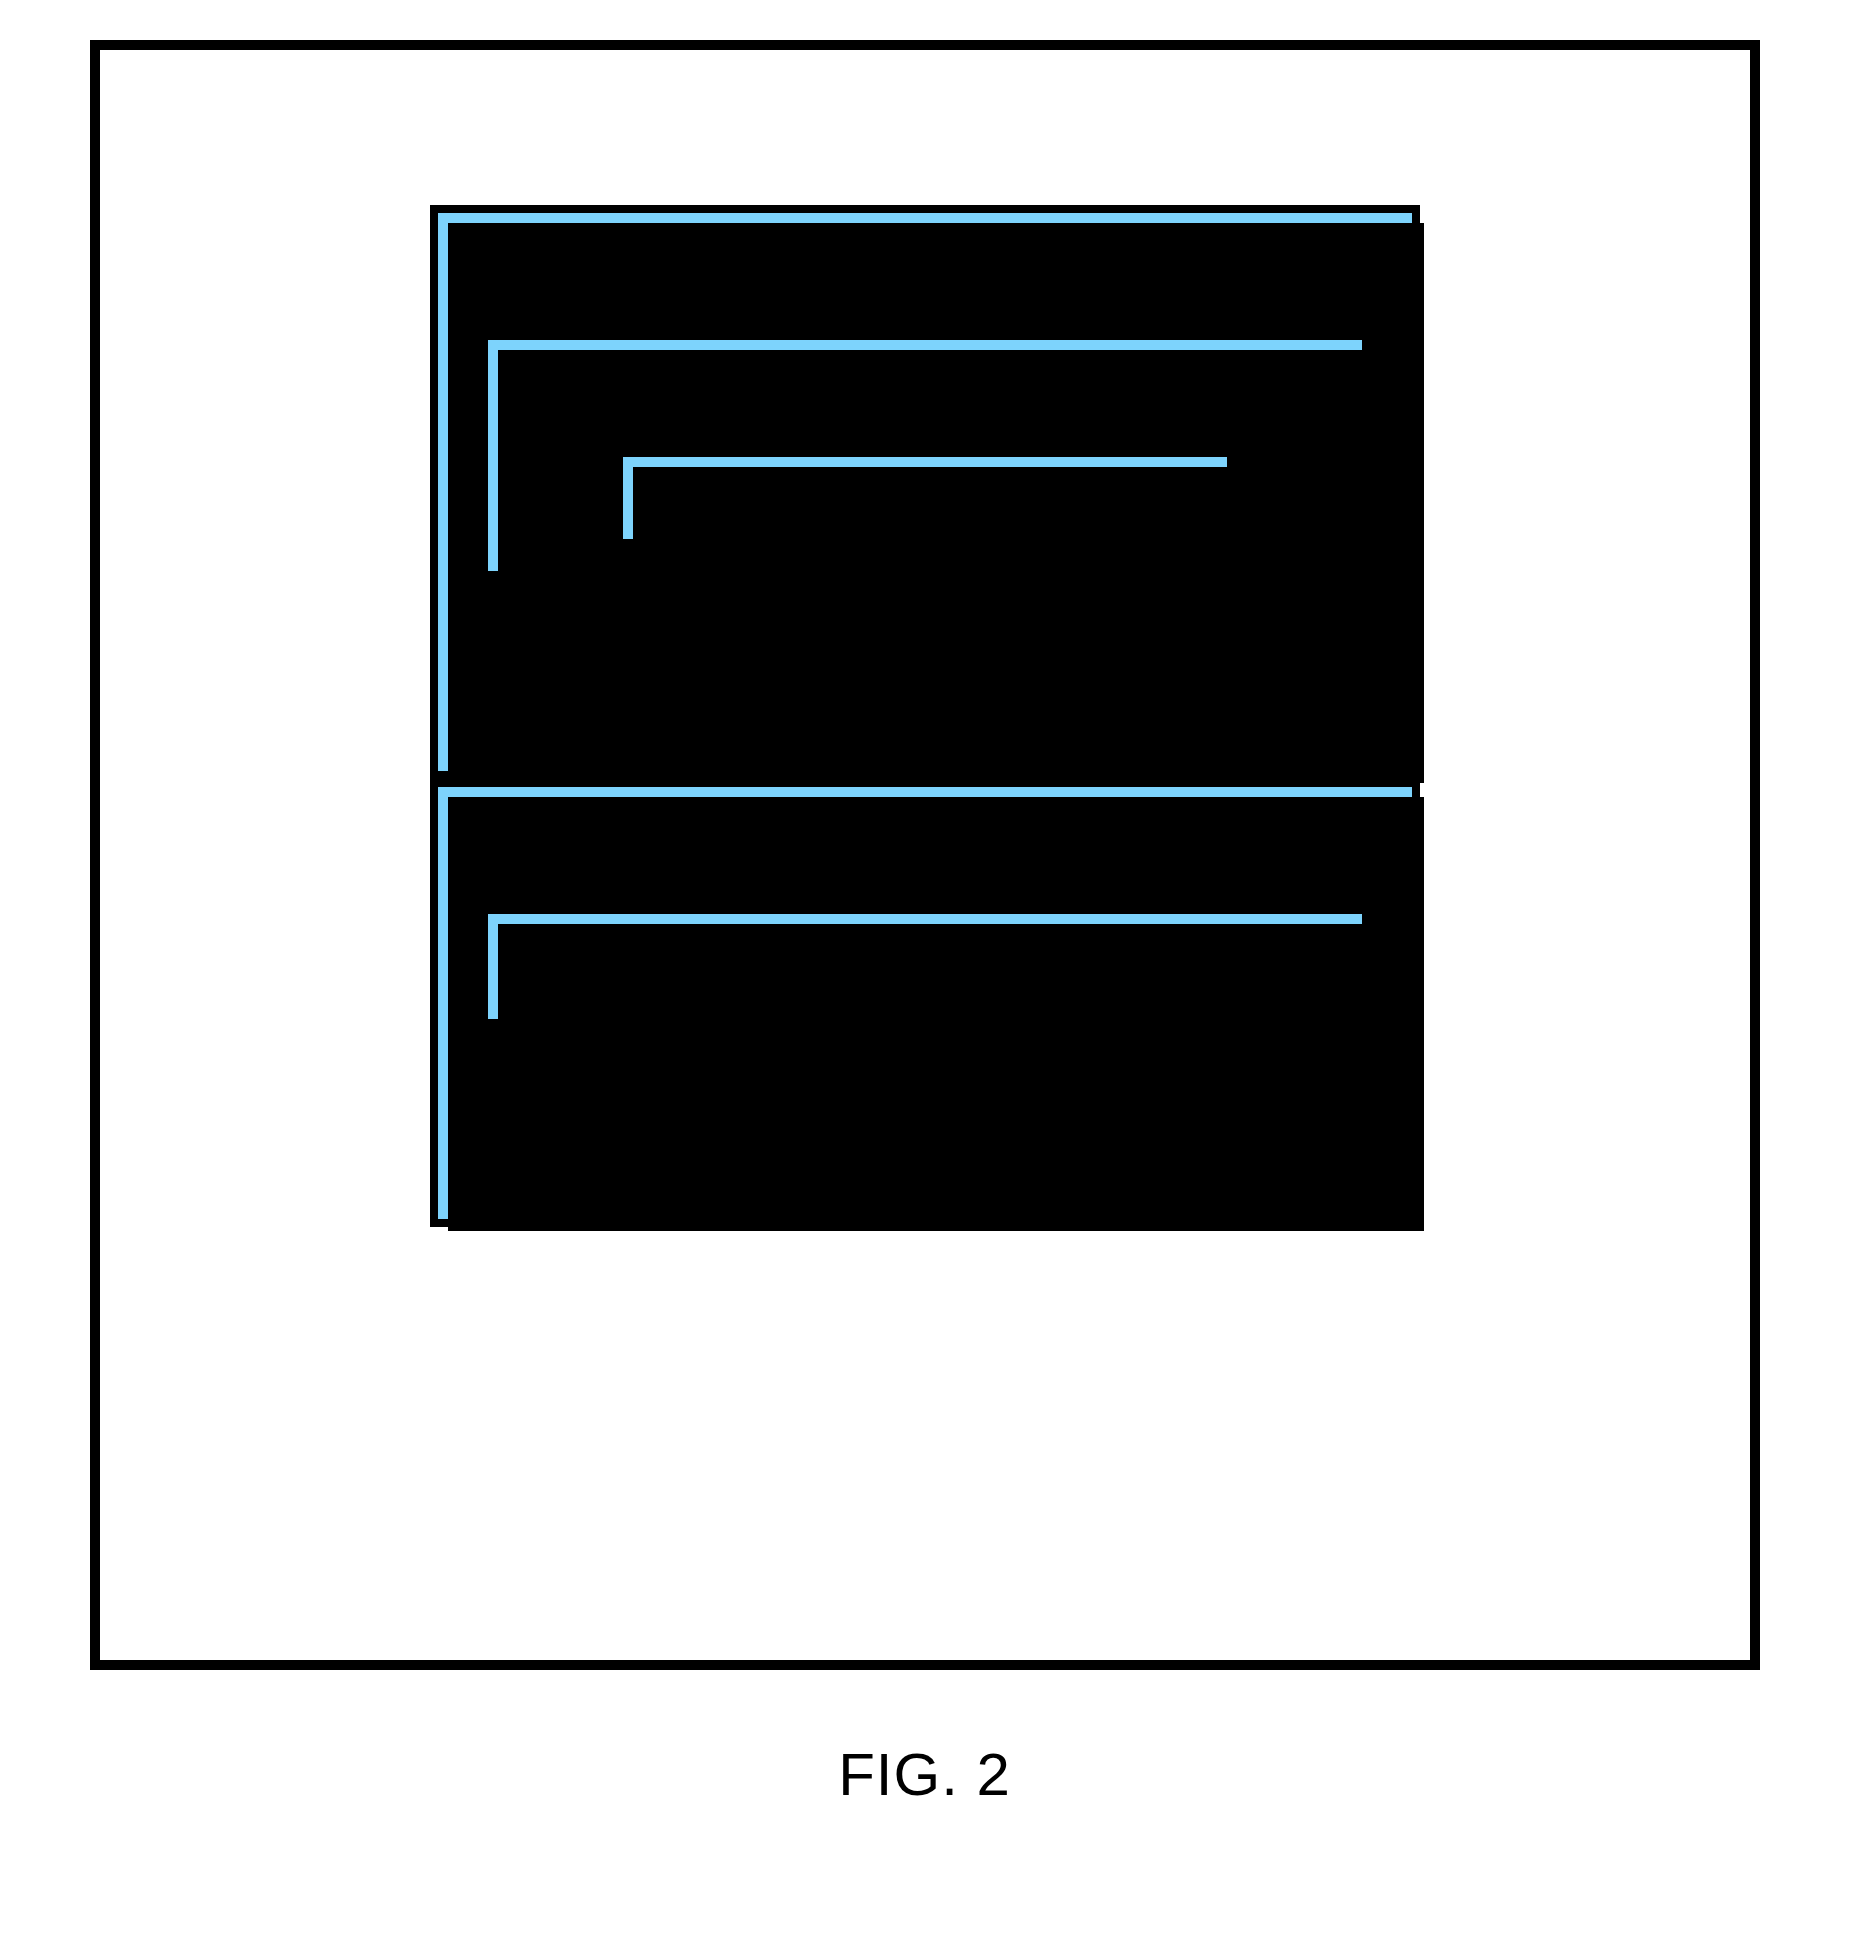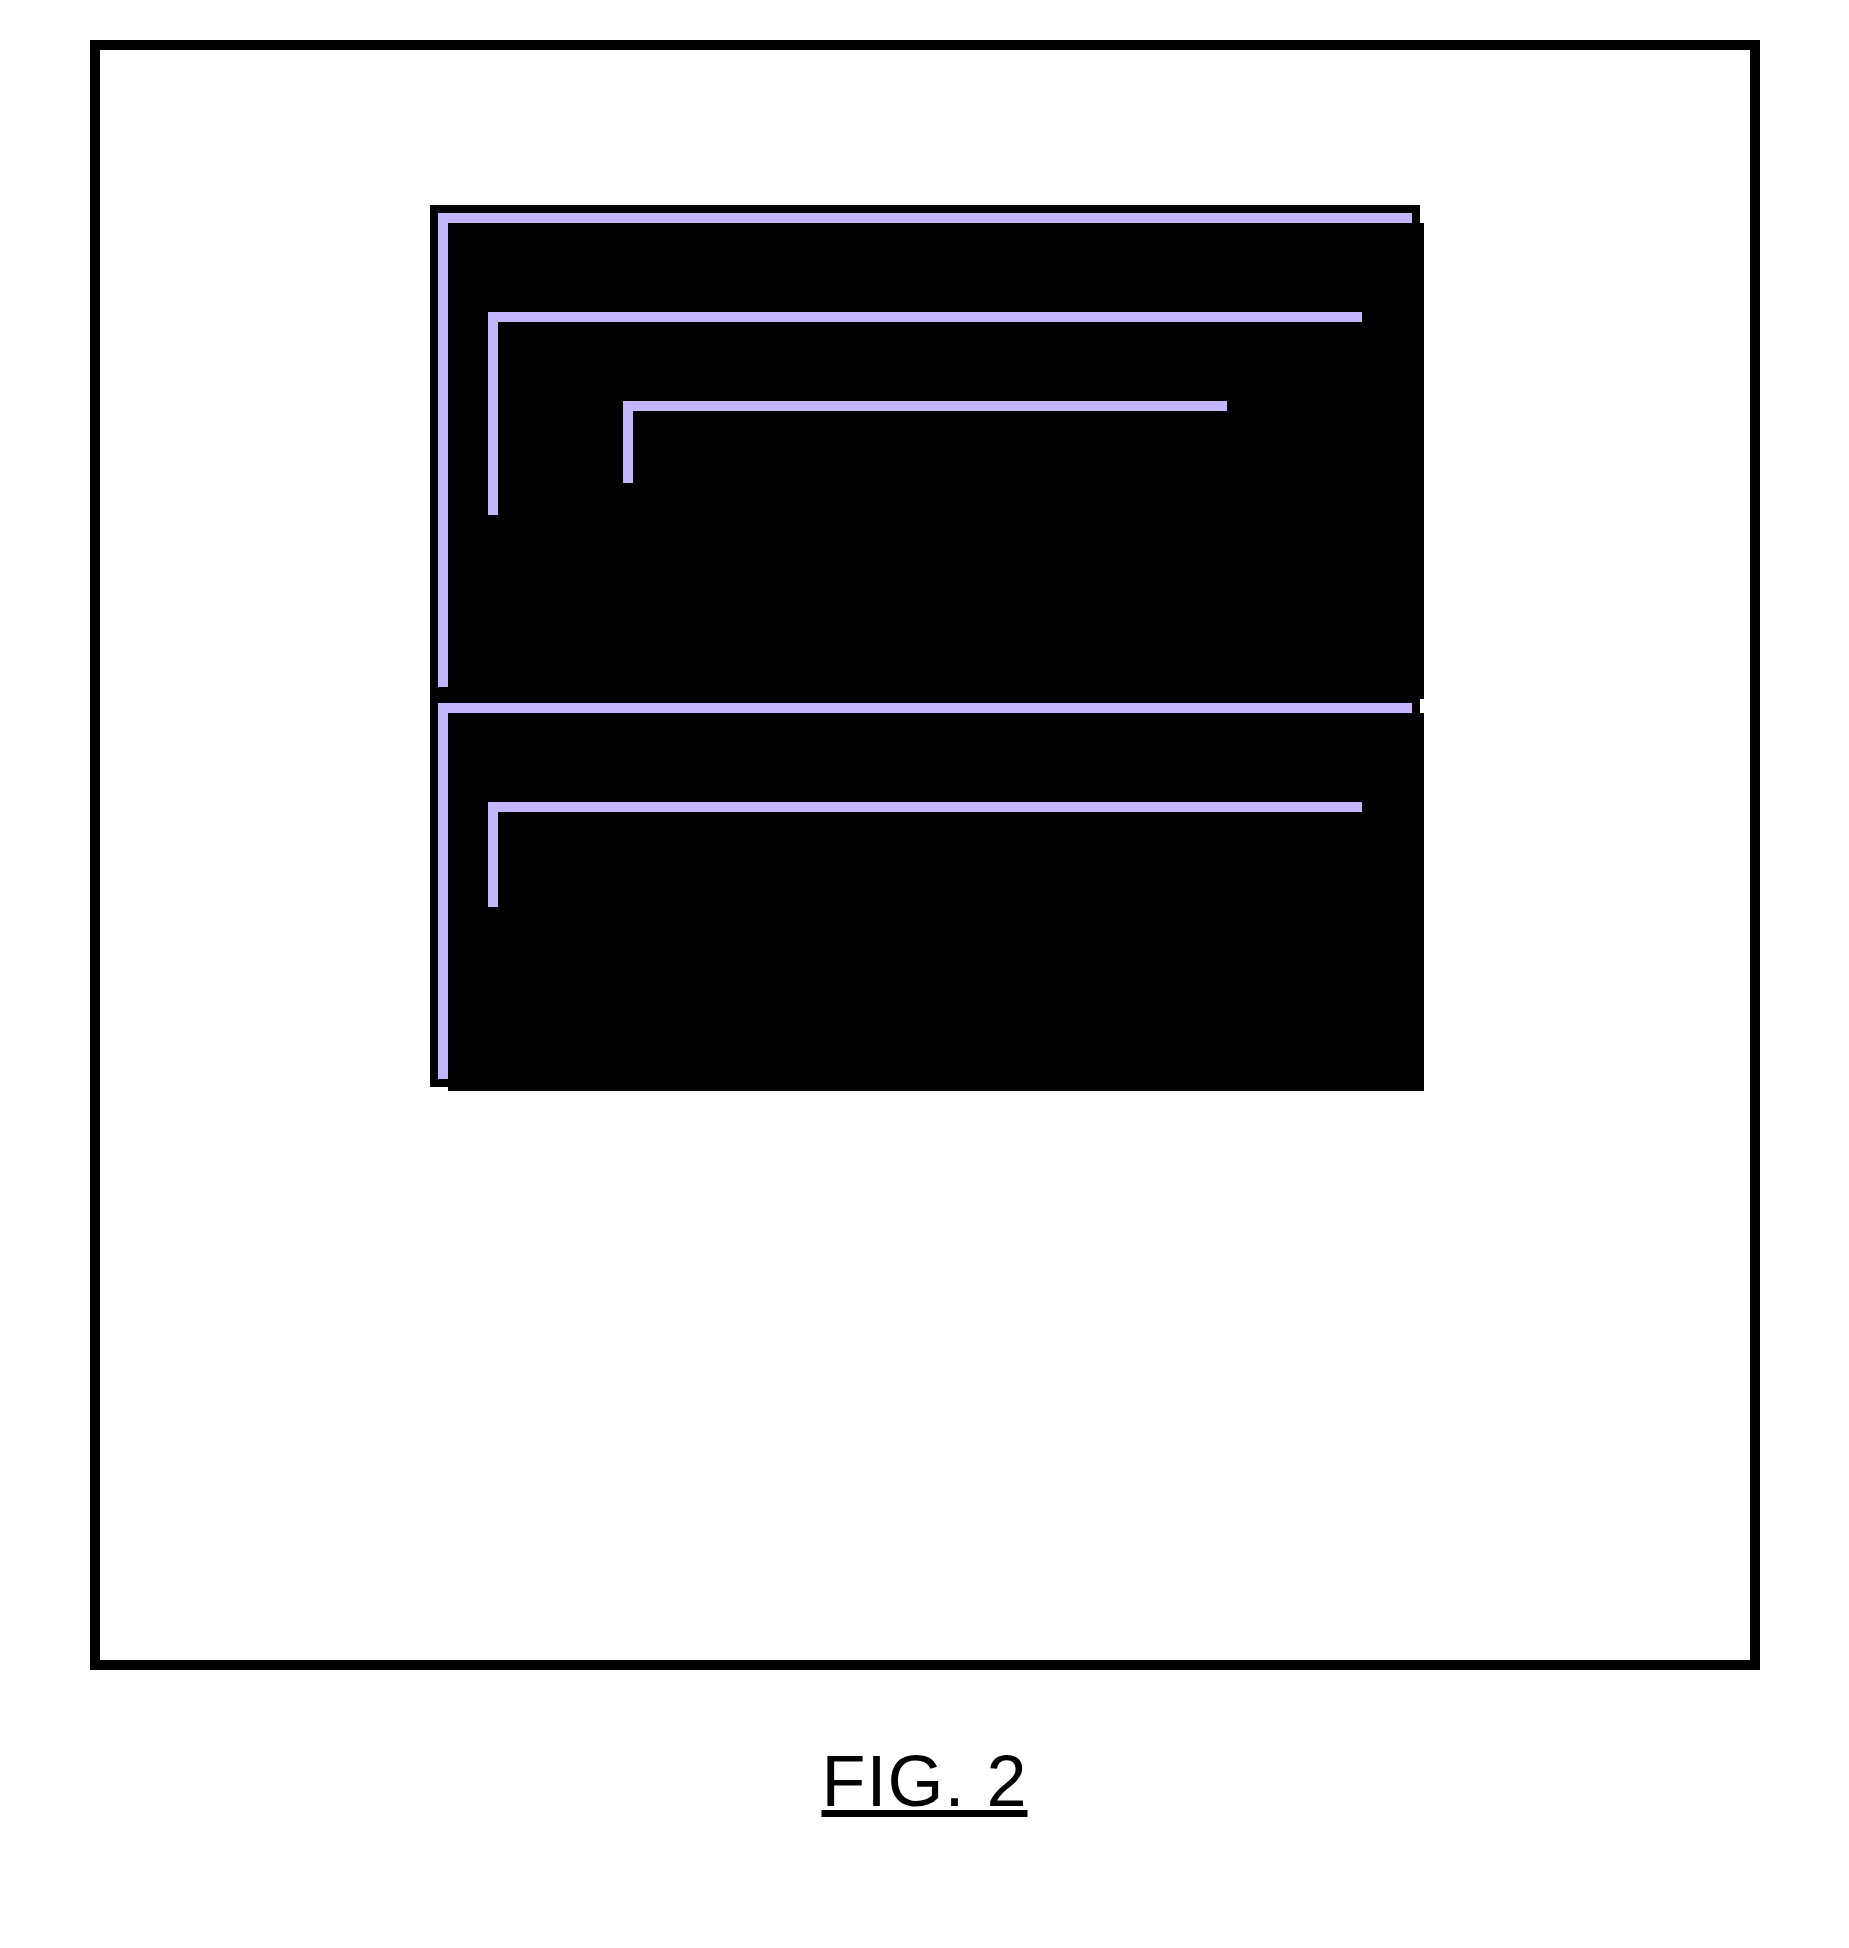--- a/index.html
+++ b/index.html
@@ -25,29 +25,29 @@
     height: 1630px;
     border: 10px solid #000;
     position: relative;
     display: flex;
     flex-direction: column;
     align-items: center;
     padding-top: 155px;
   }
   .figure-caption {
     margin-top: 70px;
-    font-size: 72px;
+    font-size: 60px;
     letter-spacing: 1px;
-    text-decoration: underline;
   }
   
   .shadow-box {
     position: relative;
-    background: #c4b5fd;
+    background: #7dd3fc;
     border: 8px solid #000;
+    gap: 28px;
   }
   .shadow-box::before {
     content: "";
     position: absolute;
     top: 10px;
     left: 10px;
     right: -12px;
     bottom: -12px;
     background: #000;
     z-index: -1;

